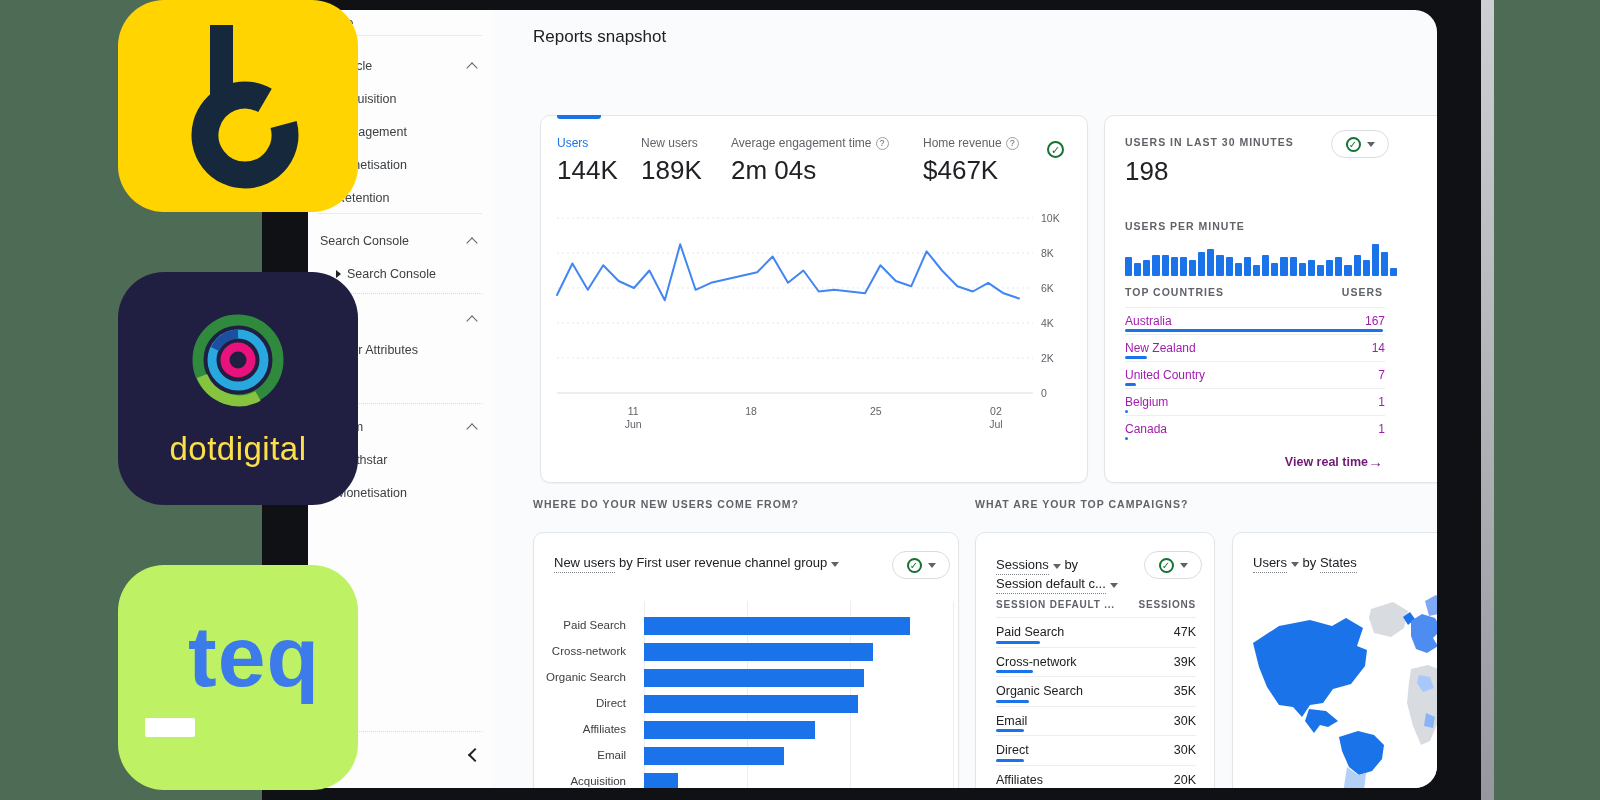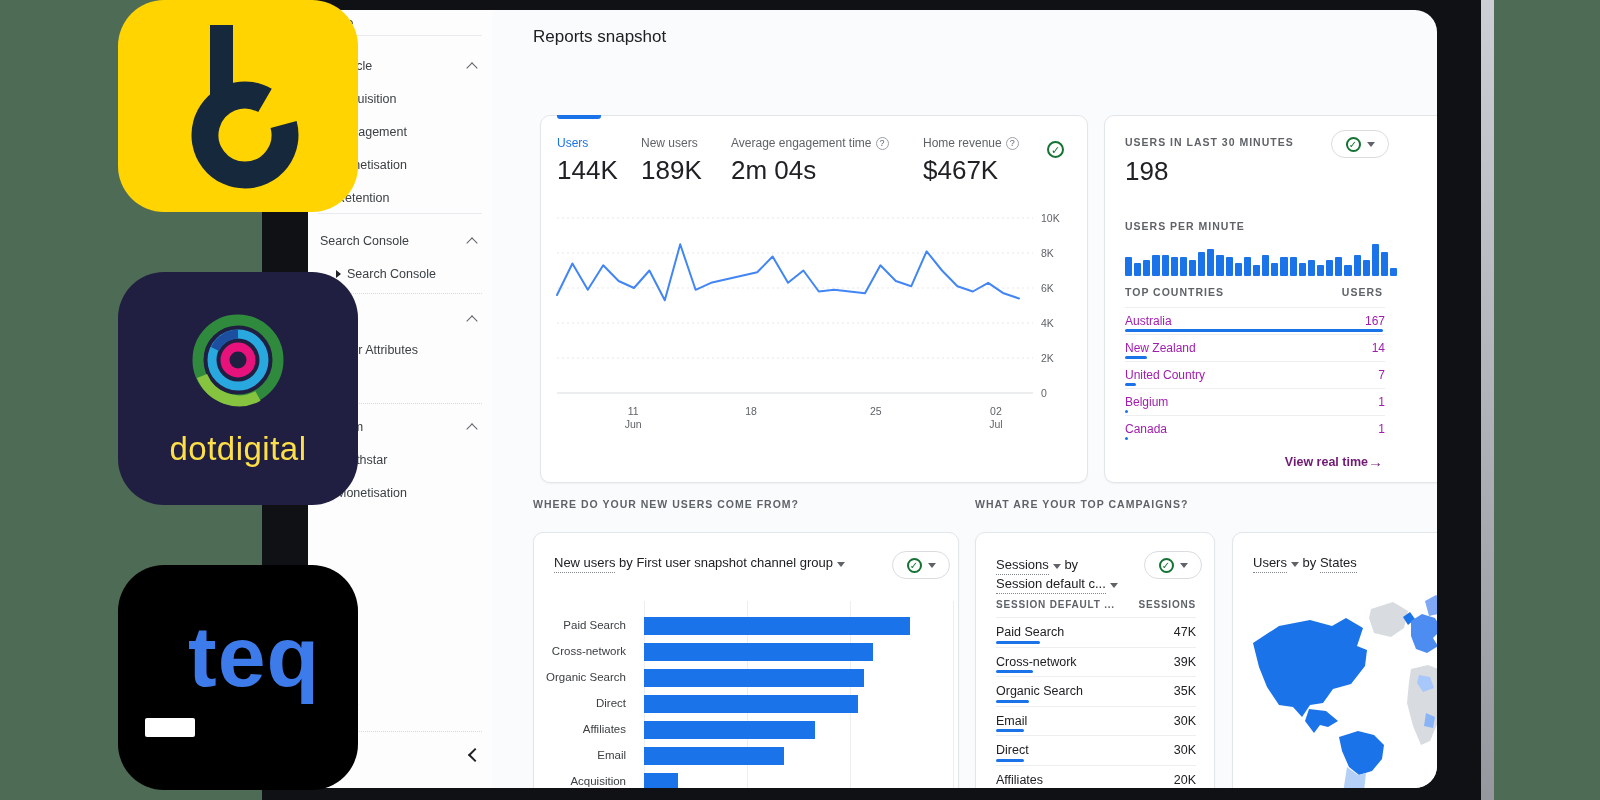--- a/index.html
+++ b/index.html
@@ -86,21 +86,21 @@
   .cmp-rows { position:absolute; left:20px; top:84px; width:200px; }
   .cmp-row { position:relative; height:29.5px; border-top:1px solid #eceef0; font-size:12.5px; }
   .cmp-row .n { position:absolute; left:0; top:7px; }
   .cmp-row .v { position:absolute; right:0; top:7px; color:#202124; }
   .cmp-row .b { position:absolute; left:0; bottom:3px; height:3px; background:#1a73e8; border-radius:2px; }
 
   
   .logo-card { position:absolute; left:118px; width:240px; border-radius:46px; z-index:20; }
   .logo-b   { top:0;   height:212px; background:#ffd400; }
   .logo-dd  { top:272px; height:233px; background:#201f42; }
-  .logo-teq { top:565px; height:225px; background:#000000; }
+  .logo-teq { top:565px; height:225px; background:#bef264; }
   .dd-word { position:absolute; left:0; right:0; top:158px; text-align:center; color:#fde047;
              font-size:33px; font-weight:400; letter-spacing:.5px; }
   .teq-underscore { position:absolute; left:27px; top:153px; width:50px; height:19px; background:#fff; border-radius:2px; }
   .teq-word { position:absolute; left:70px; top:42px; font-size:86px; font-weight:700;
               color:#3e7bea; letter-spacing:1px; }
 
   svg text { font-family:"Liberation Sans","DejaVu Sans",sans-serif; }
 </style>
 </head>
 <body>
@@ -291,21 +291,21 @@
       <span>View real time</span>
       <span style="font-size:15px;">→</span>
     </div>
   </div>
 
   <div class="section-hdr" style="left:225px;">WHERE DO YOUR NEW USERS COME FROM?</div>
   <div class="section-hdr" style="left:667px;">WHAT ARE YOUR TOP CAMPAIGNS?</div>
 
   <div class="card" style="left:225px; top:504px; width:426px; height:300px;">
     <div class="card-title">
-      <span class="dotted-u">New users</span><span> by First user snapshot channel group</span><span class="t-caret"></span>
+      <span class="dotted-u">New users</span><span> by First user revenue channel group</span><span class="t-caret"></span>
     </div>
     <div class="pill" style="left:358px; top:18px;">
       <span class="chk" style="width:15px;height:15px;font-size:10px;line-height:12px;">✓</span>
       <span class="caret"></span>
     </div>
     <div id="channel-chart" style="position:absolute; inset:0;">
         <div class="hgrid" style="left: 110px;"></div>
         <div class="hgrid" style="left: 213px;"></div>
         <div class="hgrid" style="left: 316px;"></div>
         <div class="hgrid" style="left: 419px;"></div>

